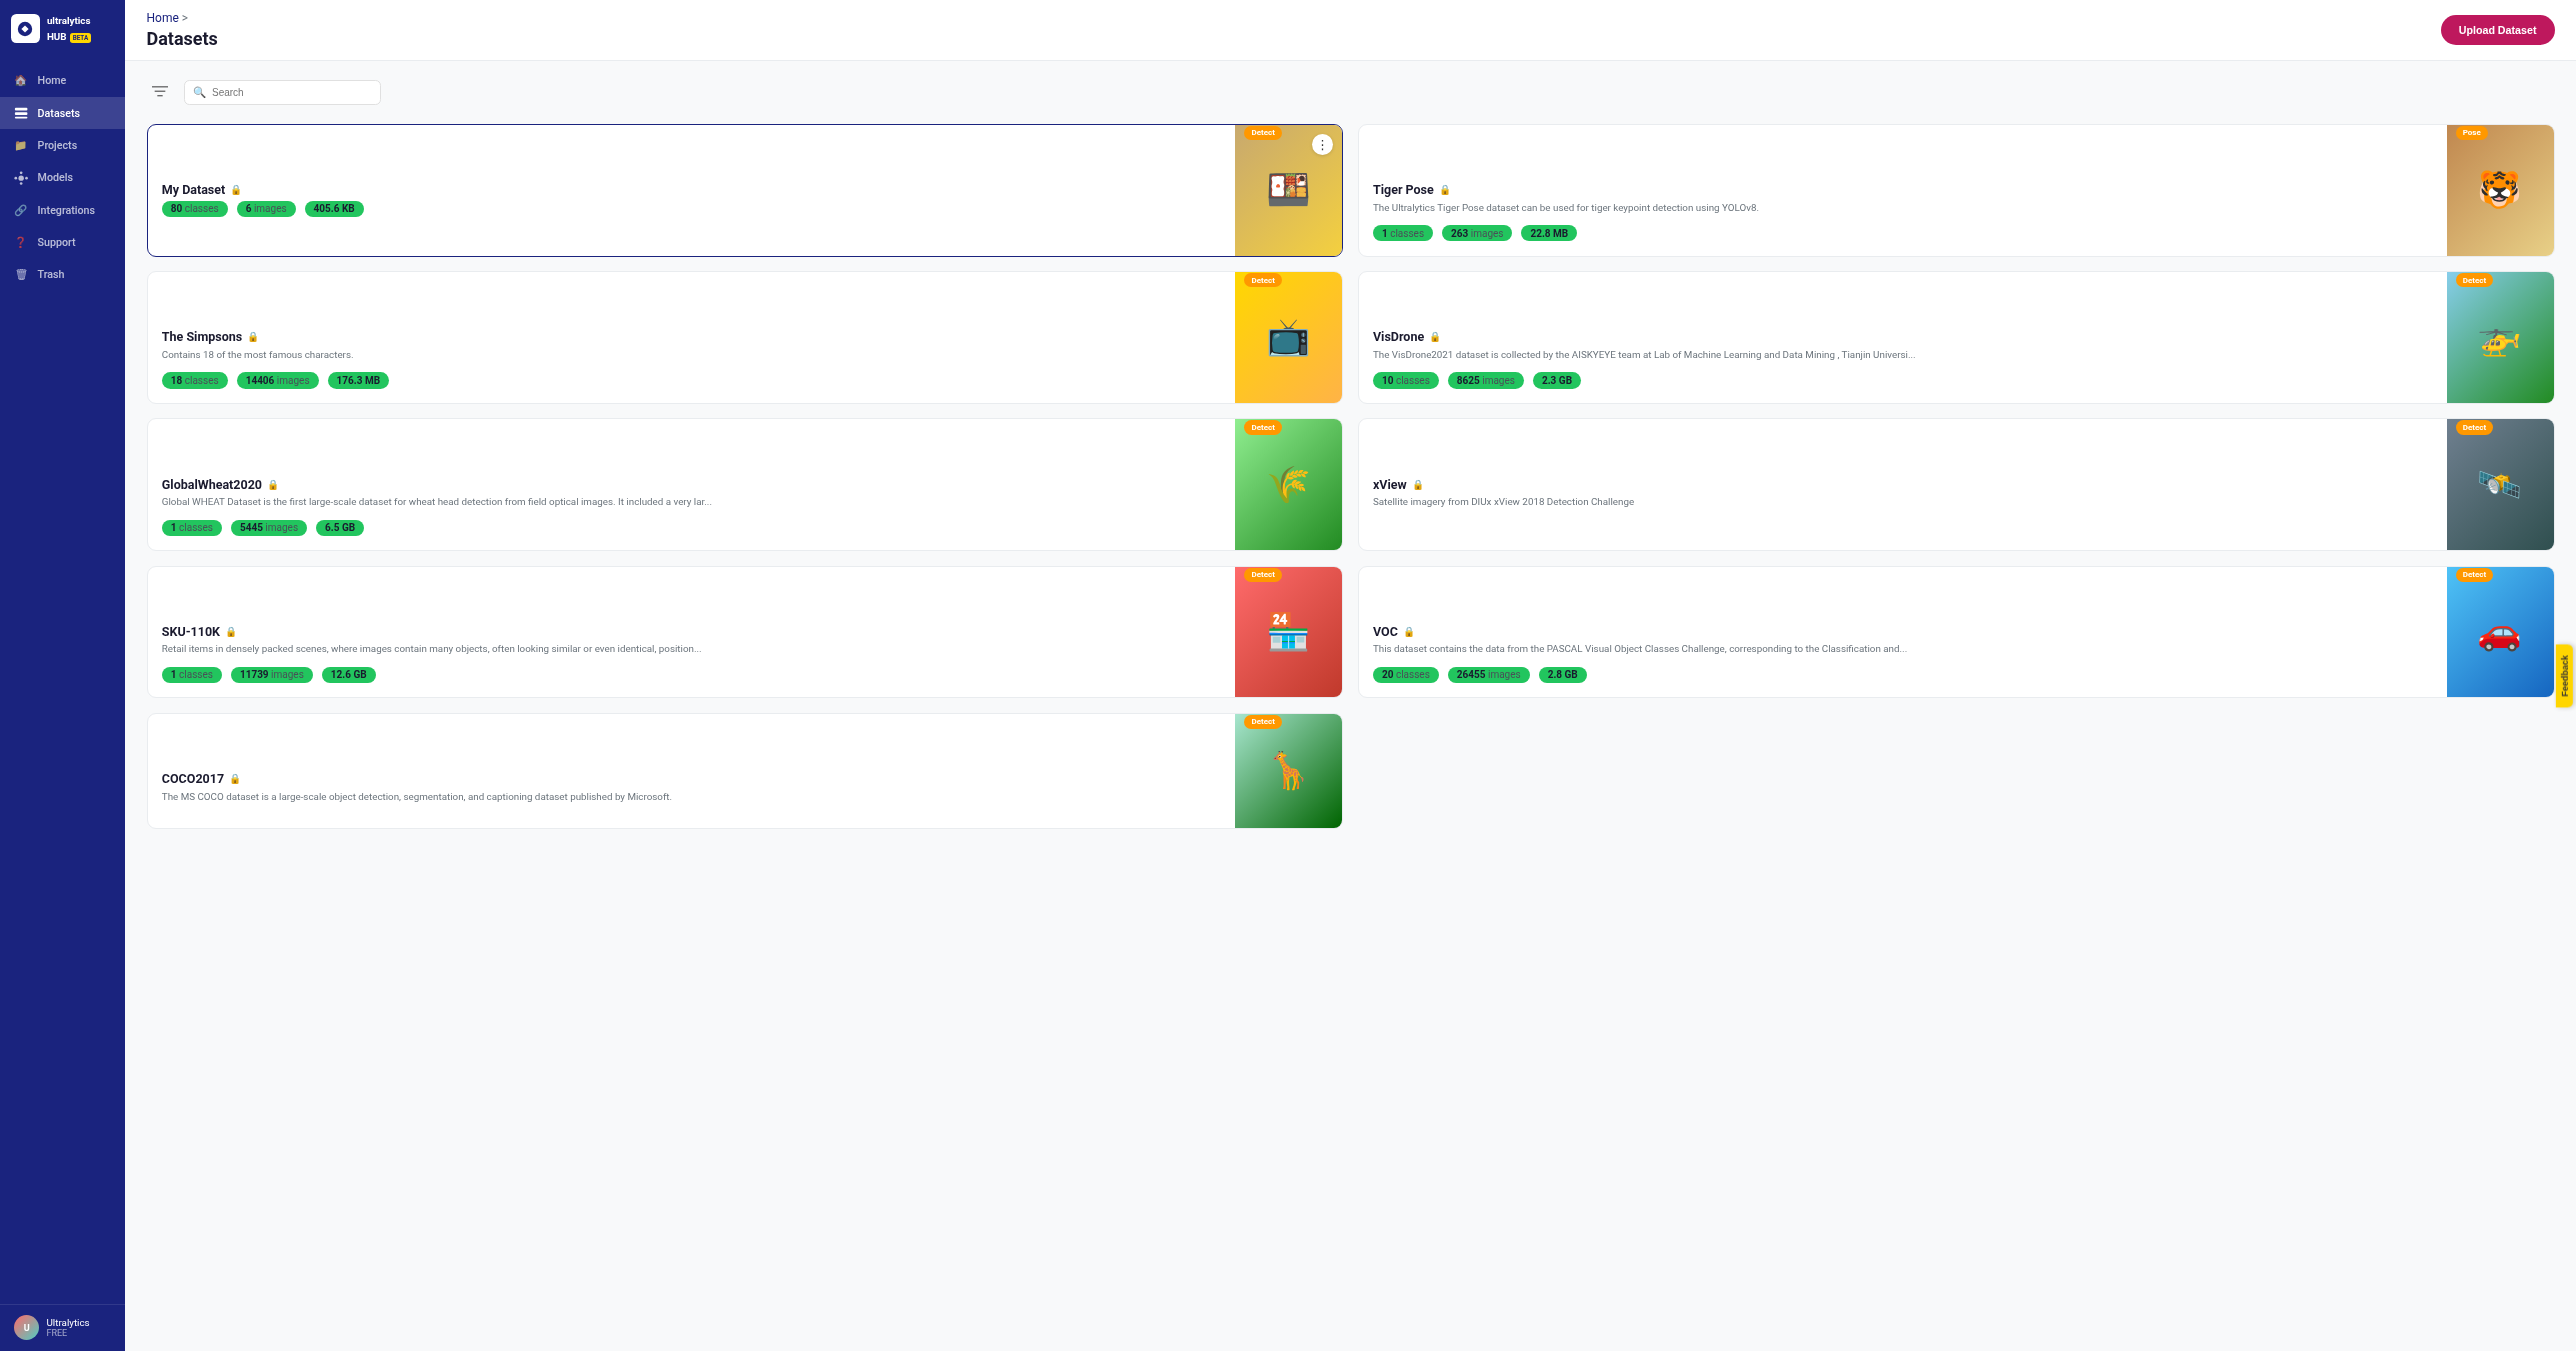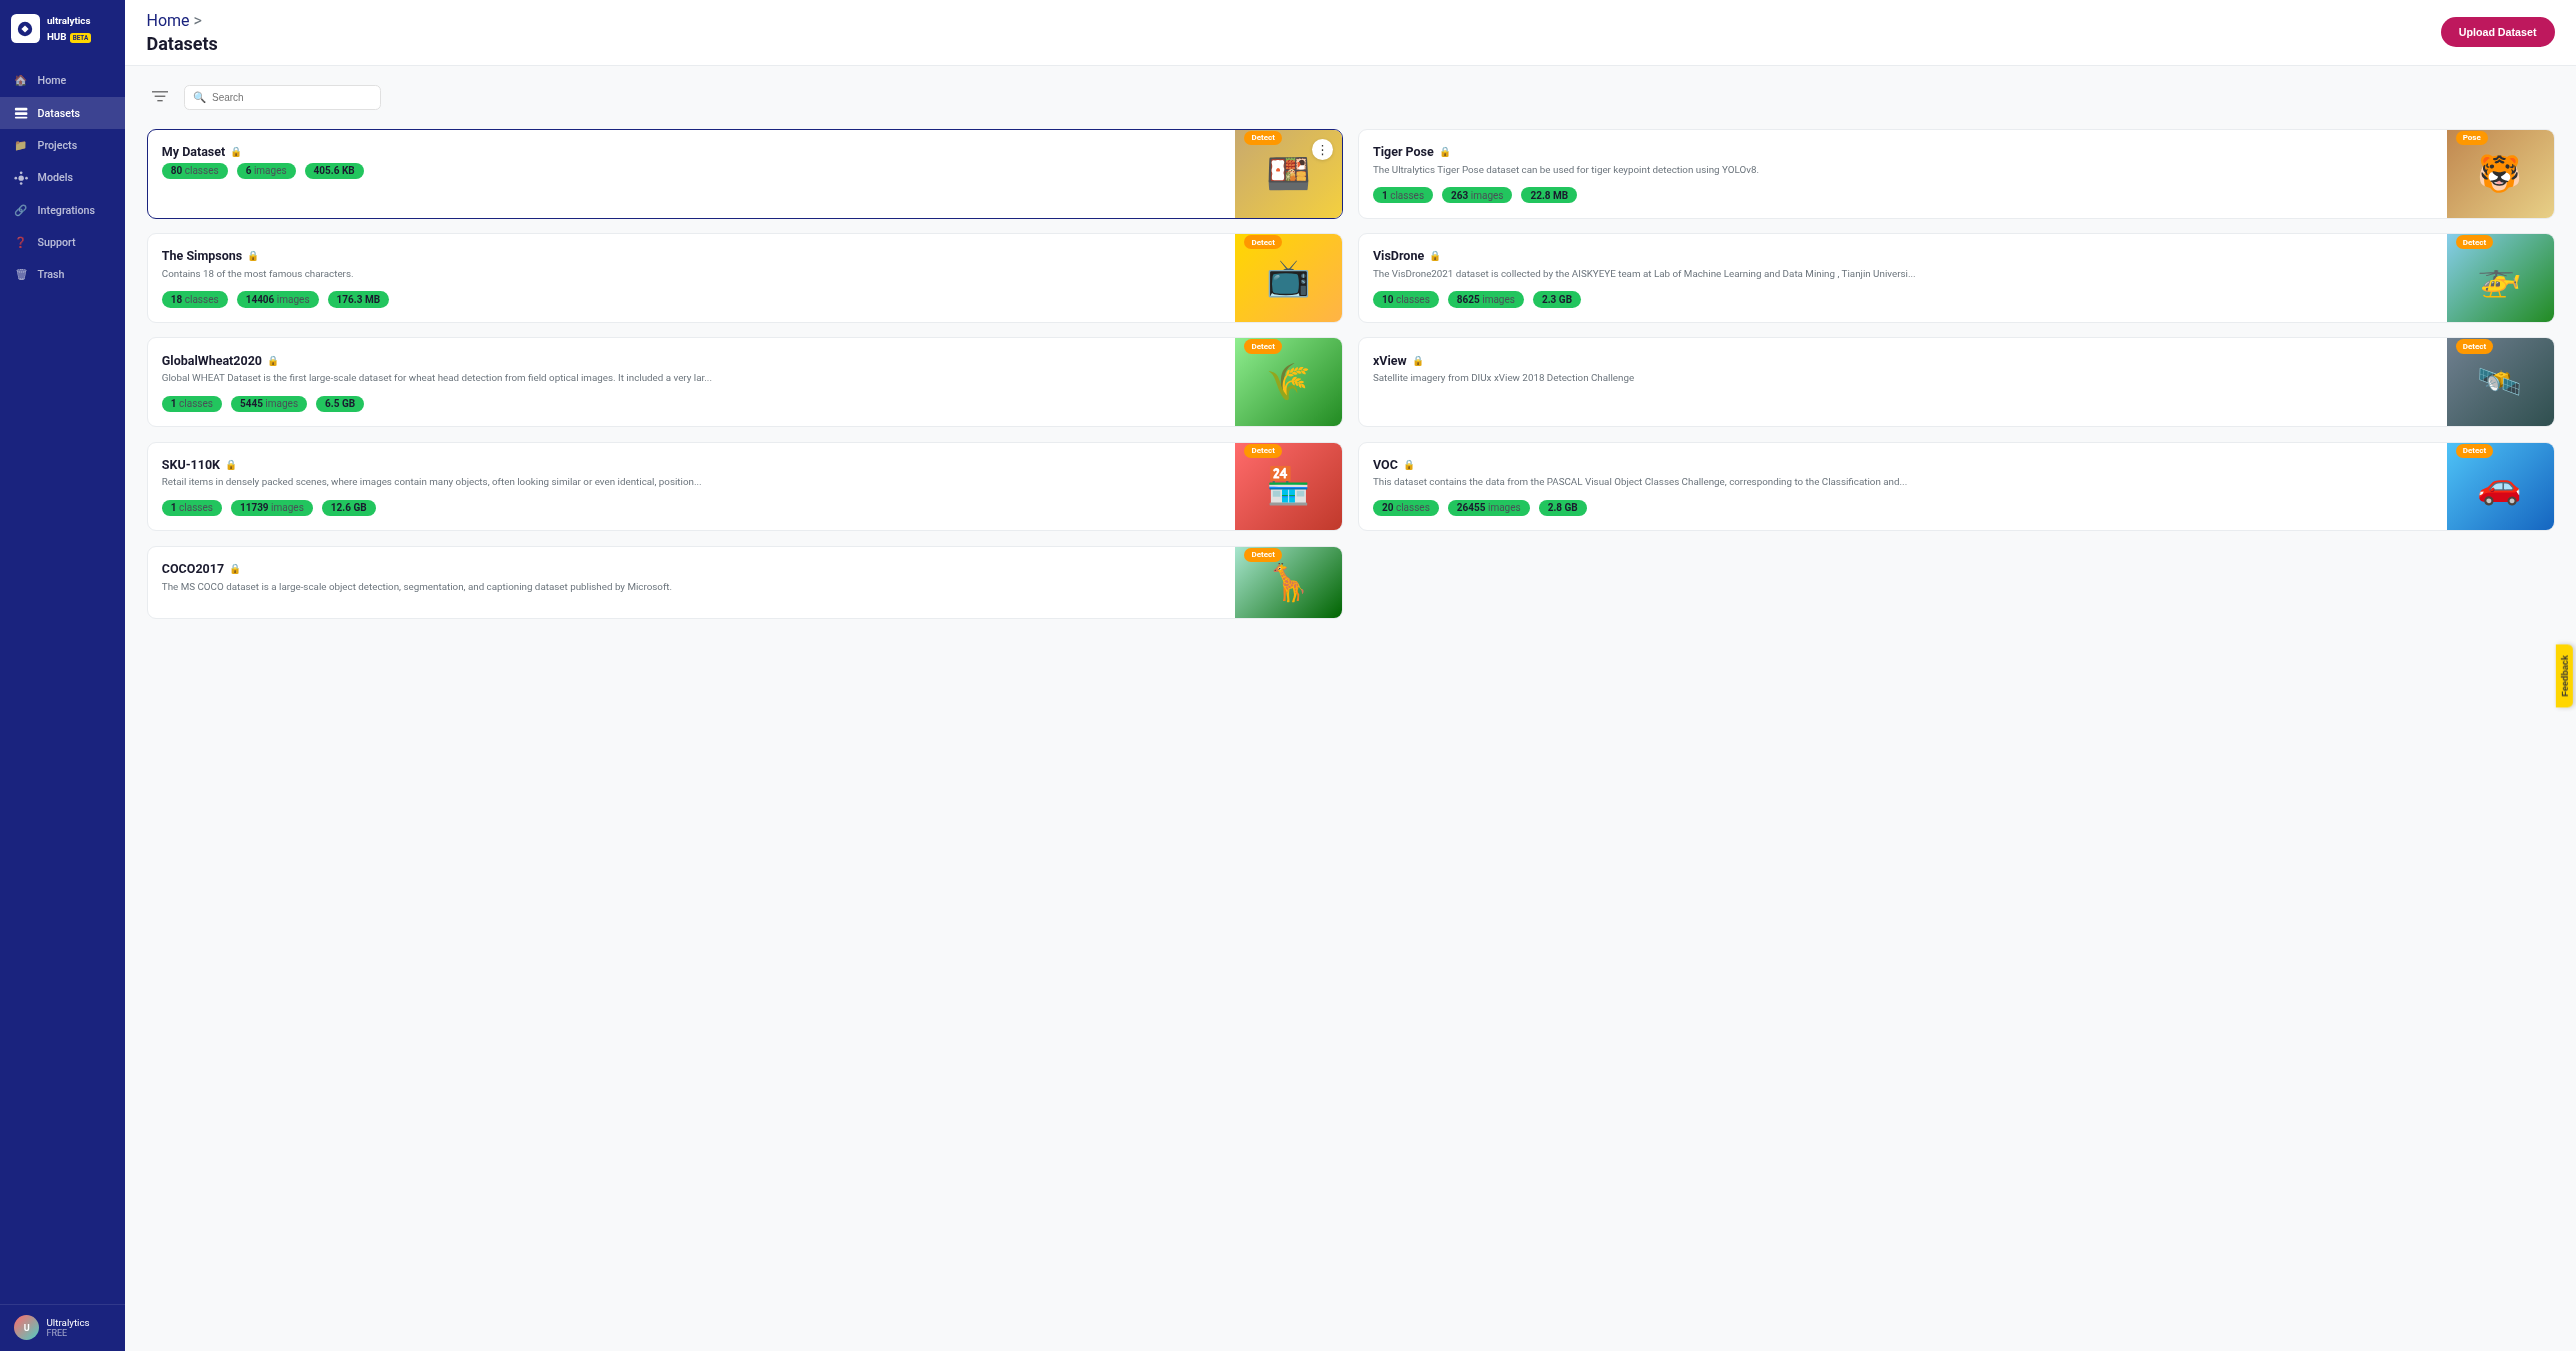--- a/index.html
+++ b/index.html
@@ -107,21 +107,21 @@
     }
     .top-header {
       background: white;
       padding: 10.7px 21.5px;
       display: flex;
       align-items: center;
       justify-content: space-between;
       border-bottom: 0.9px solid #e9ecef;
     }
     .breadcrumb {
-      font-size: 16px;
+      font-size: 12px;
       color: #6c757d;
     }
     .breadcrumb a { color: #1a237e; text-decoration: none; }
     .page-title-section { padding: 3.6px 0 0; }
     .page-title {
       font-size: 18px;
       font-weight: 700;
       color: #1a1a2e;
     }
     .upload-btn {
@@ -202,20 +202,21 @@
       flex-direction: column;
     }
     .dataset-name {
       font-size: 12.5px;
       font-weight: 700;
       color: #1a1a2e;
       display: flex;
       align-items: center;
       gap: 5.4px;
       margin-bottom: 3.6px;
+      margin-top: 43px;
     }
     .lock-icon { color: #6c757d; font-size: 9.8px; }
     .dataset-desc {
       font-size: 9.8px;
       color: #6c757d;
       line-height: 1.4;
       flex: 1;
       margin-bottom: 10.7px;
     }
     .dataset-meta {

